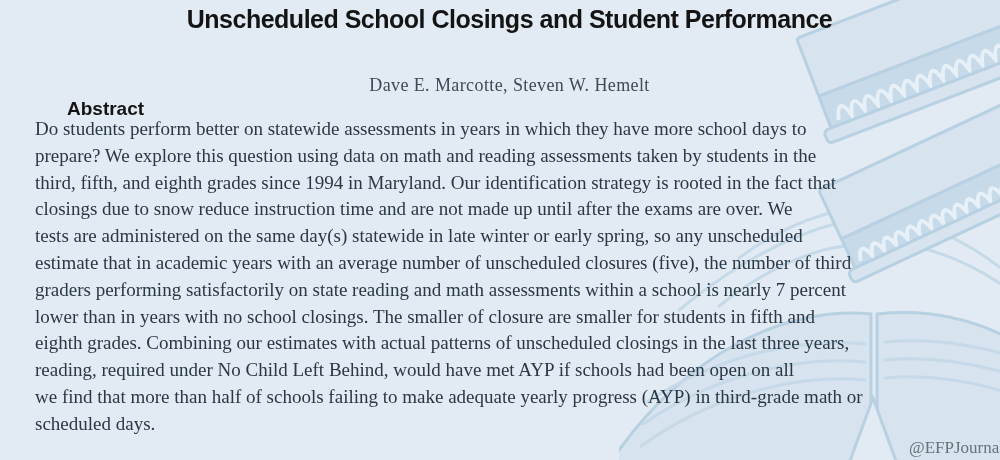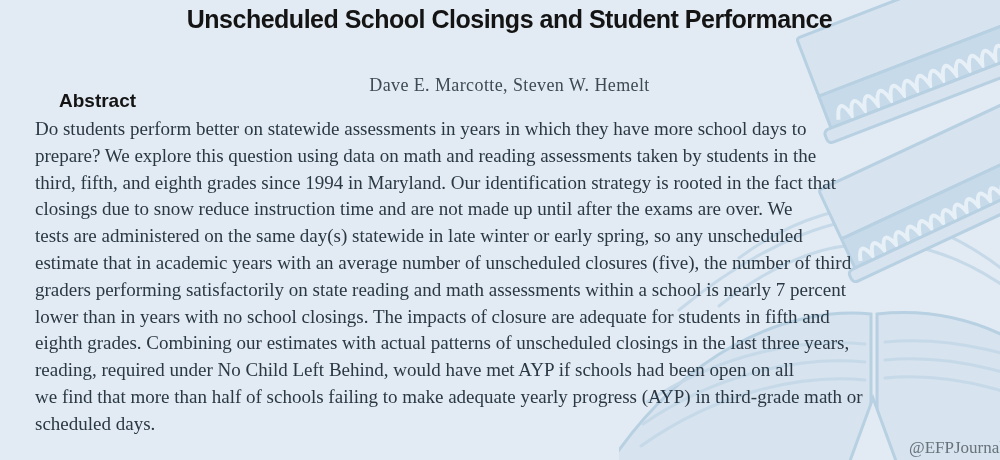--- a/index.html
+++ b/index.html
@@ -68,21 +68,21 @@
     letter-spacing: 0.4px;
     color: var(--author-text, #3d4a54);
     z-index: 2;
     margin-top: 31px;
   }
 
   .abstract-heading {
     position: absolute;
     top: 86px;
     left: 55px;
-    margin: 4px;
+    margin: 12px;
     font-family: "Liberation Sans", sans-serif;
     font-weight: 700;
     font-size: 19px;
     color: var(--title-text, #141414);
     z-index: 2;
   }
 
   .abstract-body {
     position: absolute;
     top: 116px;
@@ -150,21 +150,21 @@
   <h2 class="abstract-heading">Abstract</h2>
 
   <div class="abstract-body">
       <div>Do students perform better on statewide assessments in years in which they have more school days to</div>
       <div>prepare? We explore this question using data on math and reading assessments taken by students in the</div>
       <div>third, fifth, and eighth grades since 1994 in Maryland. Our identification strategy is rooted in the fact that</div>
       <div>closings due to snow reduce instruction time and are not made up until after the exams are over. We</div>
       <div>tests are administered on the same day(s) statewide in late winter or early spring, so any unscheduled</div>
       <div>estimate that in academic years with an average number of unscheduled closures (five), the number of third</div>
       <div>graders performing satisfactorily on state reading and math assessments within a school is nearly 7 percent</div>
-      <div>lower than in years with no school closings. The impacts of closure are adequate for students in fifth and</div>
+      <div>lower than in years with no school closings. The smaller of closure are smaller for students in fifth and</div>
       <div>eighth grades. Combining our estimates with actual patterns of unscheduled closings in the last three years,</div>
       <div>reading, required under No Child Left Behind, would have met AYP if schools had been open on all</div>
       <div>we find that more than half of schools failing to make adequate yearly progress (AYP) in third-grade math or</div>
       <div>scheduled days.</div>
     </div>
 
   <div class="watermark">@EFPJournal</div>
 
 </div>
 

